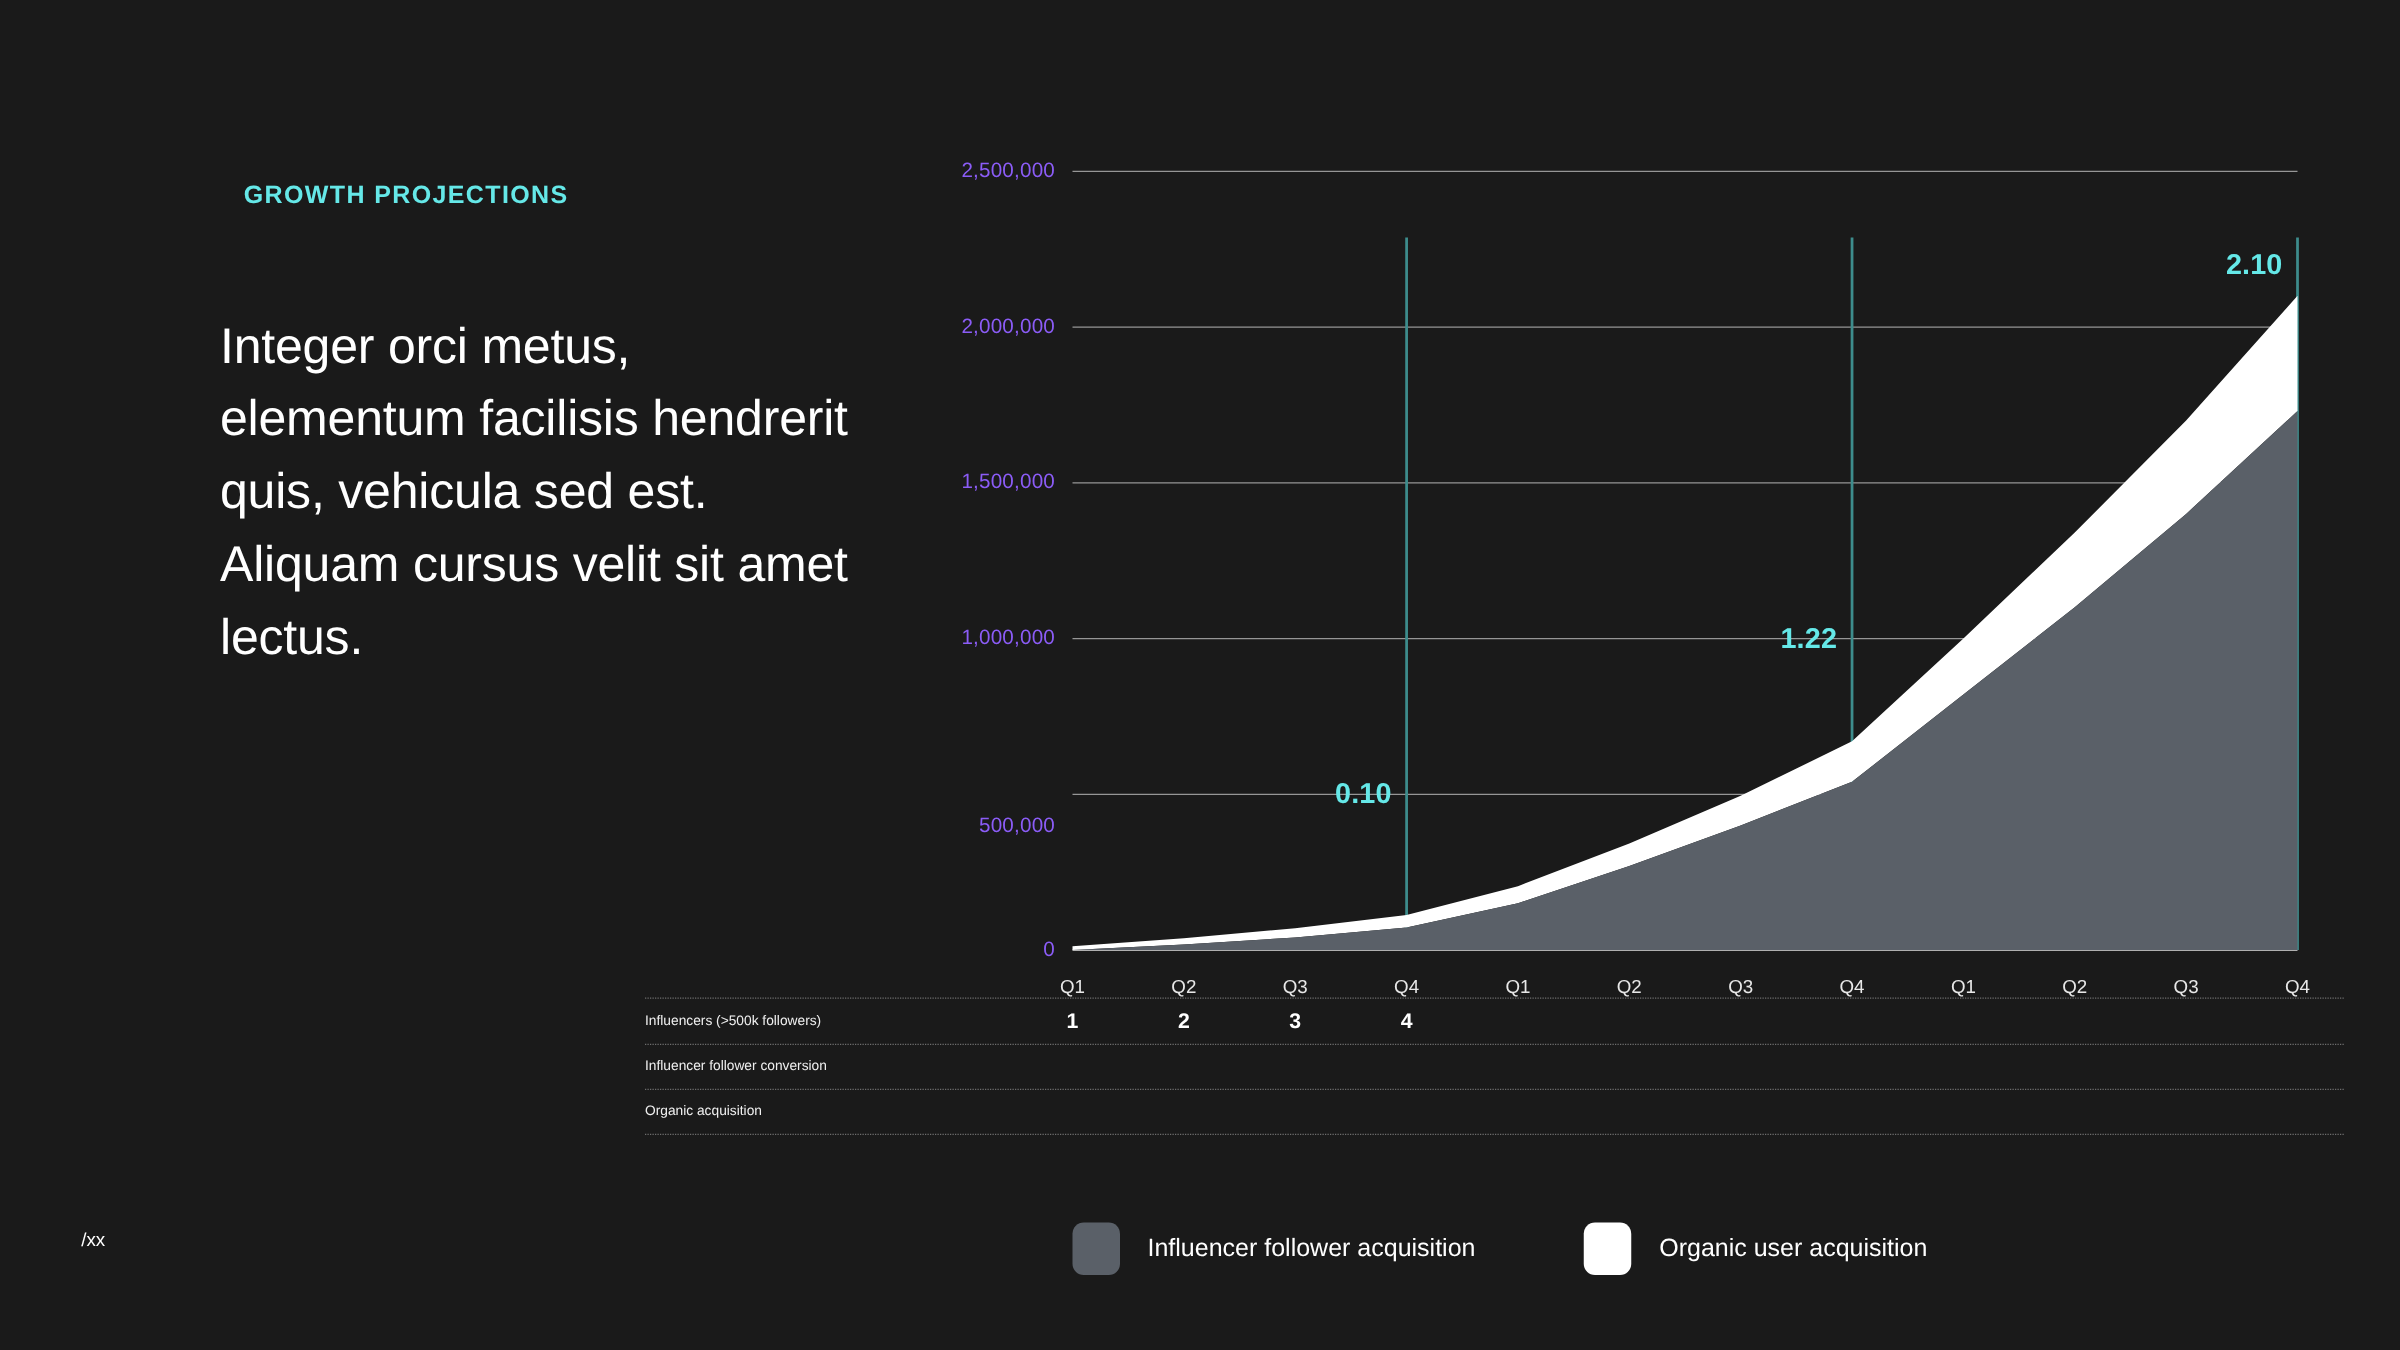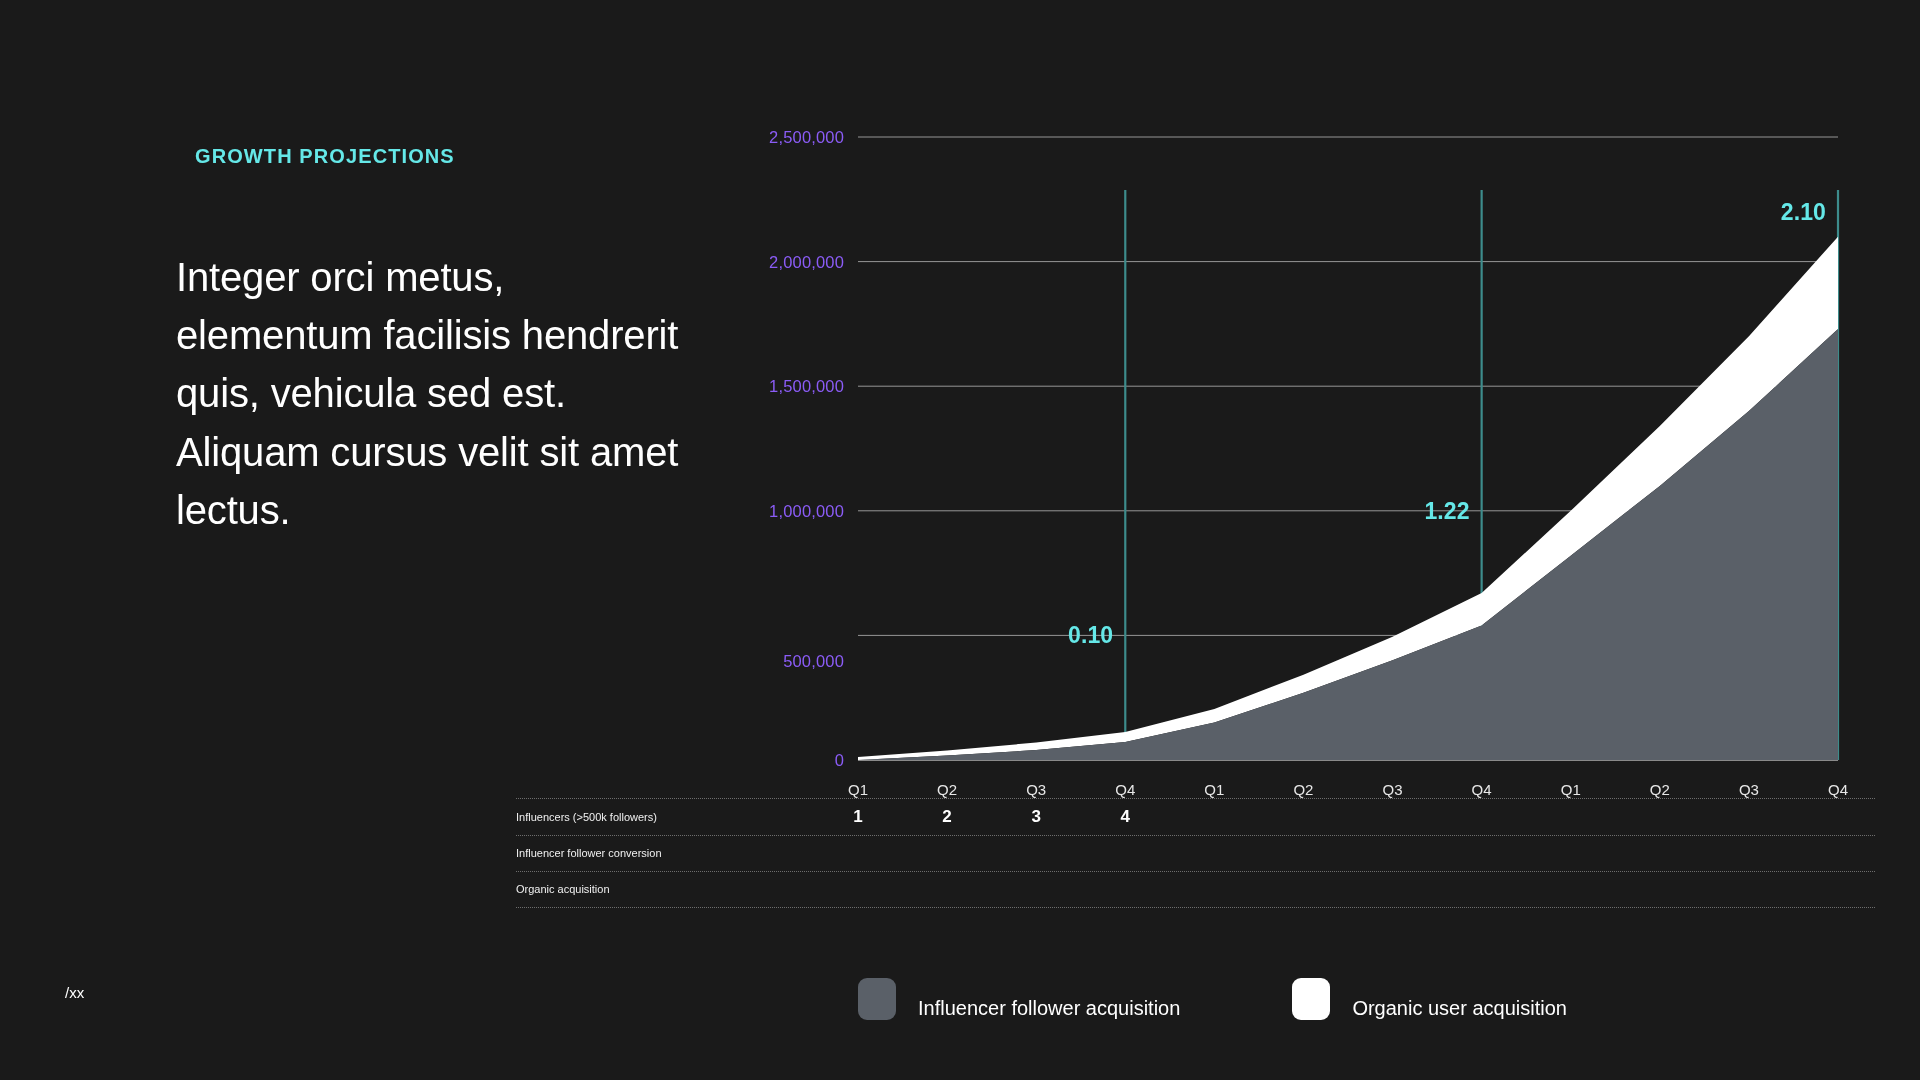--- a/index.html
+++ b/index.html
@@ -63,22 +63,22 @@
     position:absolute; left:0; top:50%; transform:translateY(-50%);
     font-size:11px; color:#f0f0f0; white-space:nowrap;
   }
   .tcell {
     position:absolute; top:50%; transform:translate(-50%,-50%);
     font-size:17px; font-weight:700; color:#ffffff;
   }
 
   
   .legend { position:absolute; left:858px; top:978px; display:flex; align-items:center; gap:0; }
-  .legend-item { display:flex; align-items:flex-end; }
-  .legend-item + .legend-item { margin-left:112px; }
+  .legend-item { display:flex; align-items:center; }
+  .legend-item + .legend-item { margin-left:87px; }
   .swatch { width:38px; height:42px; border-radius:9px; flex:0 0 auto; }
   .legend-text { margin-left:22px; font-size:20px; color:#ffffff; white-space:nowrap; }
 </style>
 </head>
 <body>
 
 <div class="slide">
 
   <div class="eyebrow">GROWTH PROJECTIONS</div>
   <div class="headline">Integer orci metus, elementum facilisis hendrerit quis, vehicula sed est. Aliquam cursus velit sit amet lectus.</div>

